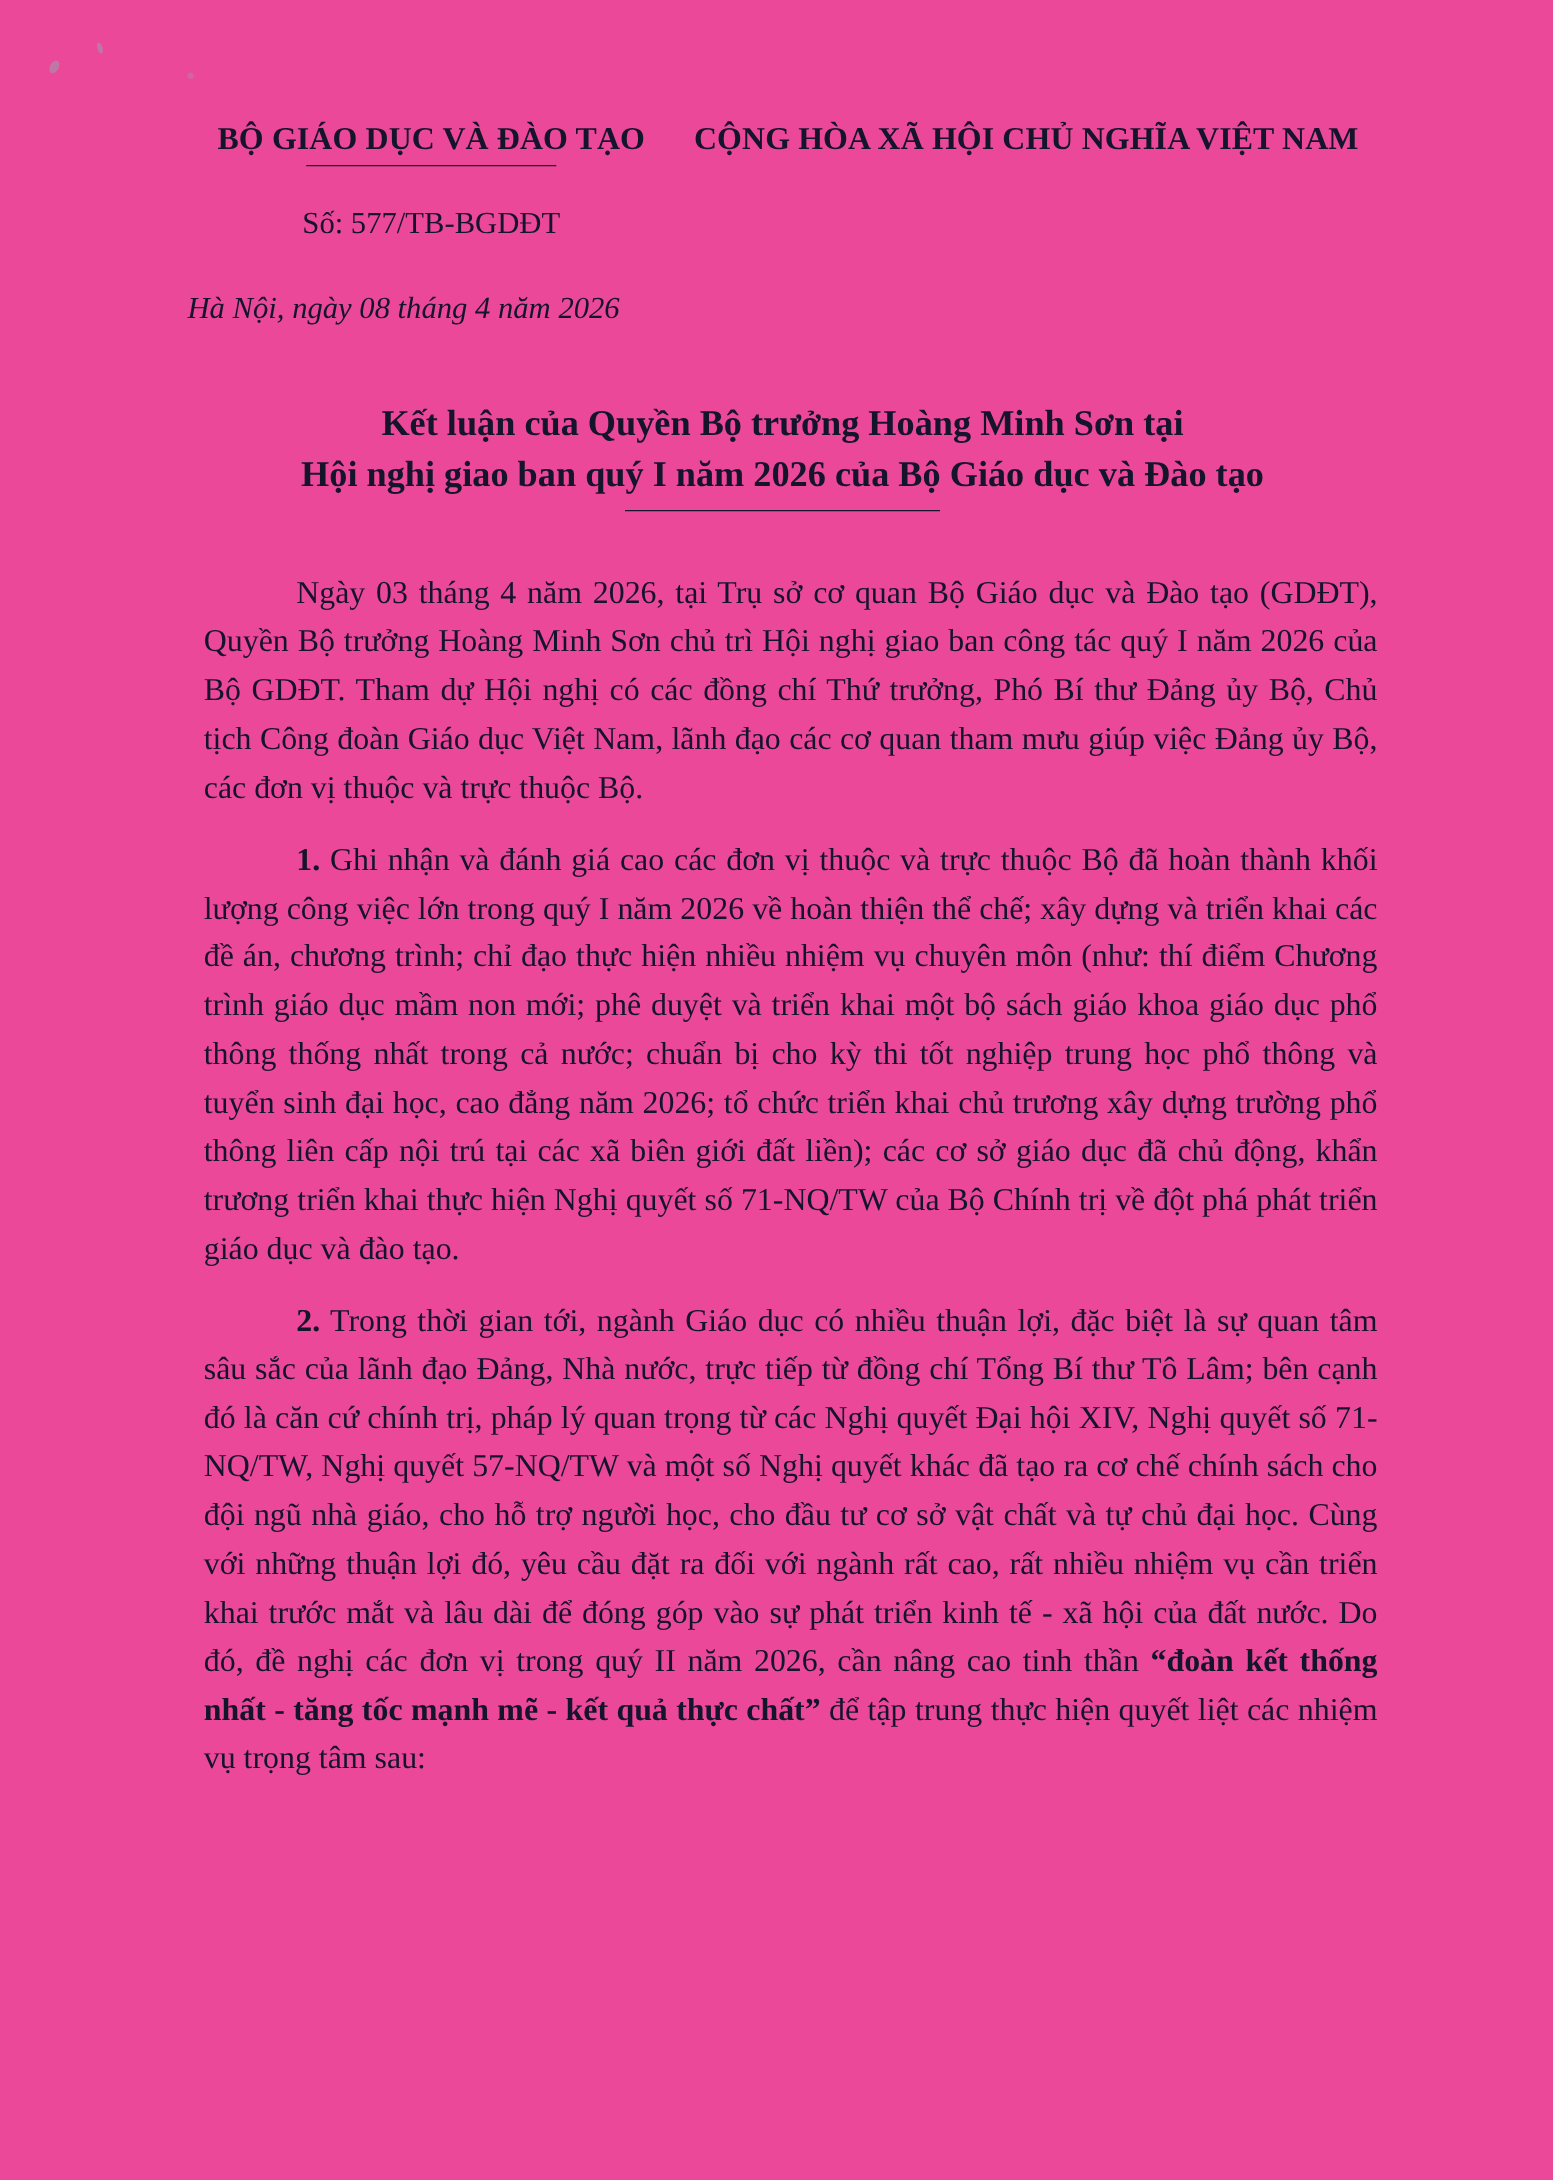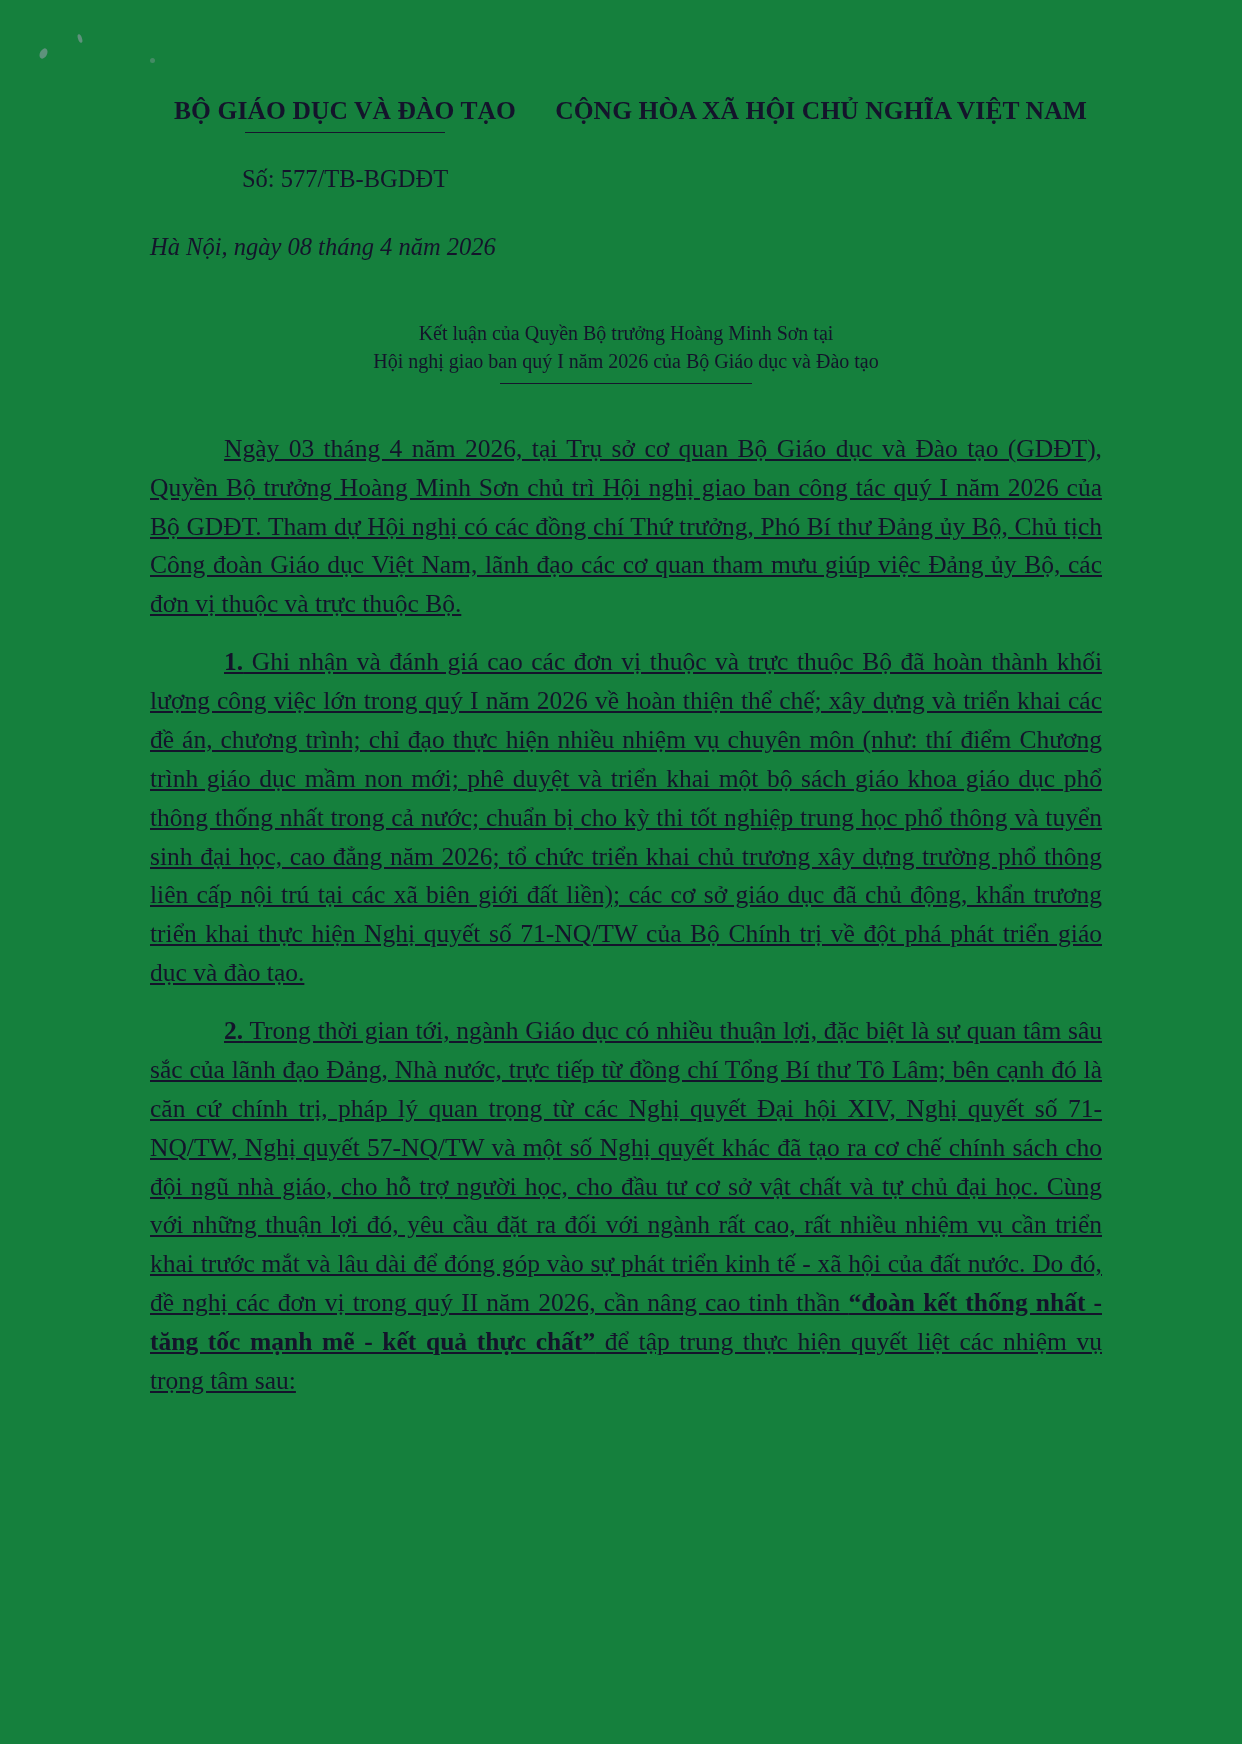--- a/index.html
+++ b/index.html
@@ -12,21 +12,21 @@
     height: 1744px;
     position: relative;
     font-family: "Liberation Serif", "DejaVu Serif", serif;
     color: #14142b;
     overflow: hidden;
   }
 
   .page {
     position: absolute;
     inset: 0;
-    background: #15803d;
+    background: #ec4899;
     padding: 0;
   }
 
   
   .speck {
     position: absolute;
     background: #9aa0b0;
     opacity: .55;
     border-radius: 50%;
   }
@@ -106,44 +106,43 @@
   .title-block {
     text-align: center;
     margin-top: 58px;
   }
   .doc-type {
     font-size: 28px;
     font-weight: 700;
     letter-spacing: .6px;
   }
   .subtitle {
-    font-size: 20px;
-    font-weight: 400;
+    font-size: 29px;
+    font-weight: 700;
     line-height: 1.42;
     margin-top: 6px;
   }
   .title-rule {
     width: 252px;
     height: 0;
     border-bottom: 1.5px solid #16162c;
     margin: 7px auto 0 auto;
   }
 
   
   .body {
     margin-top: 46px;
     font-size: 25.5px;
     line-height: 1.525;
     text-align: justify;
     text-justify: inter-word;
   }
   .body p {
-    margin: 0 0 19px 0;
+    margin: 0 0 19px 13px;
     text-indent: 74px;
-    text-decoration: underline;
   }
   .body p:last-child { margin-bottom: 0; }
   .b { font-weight: 700; }
 </style>
 </head>
 <body>
 
 <div class="page">
 
   <div class="speck s1"></div>

